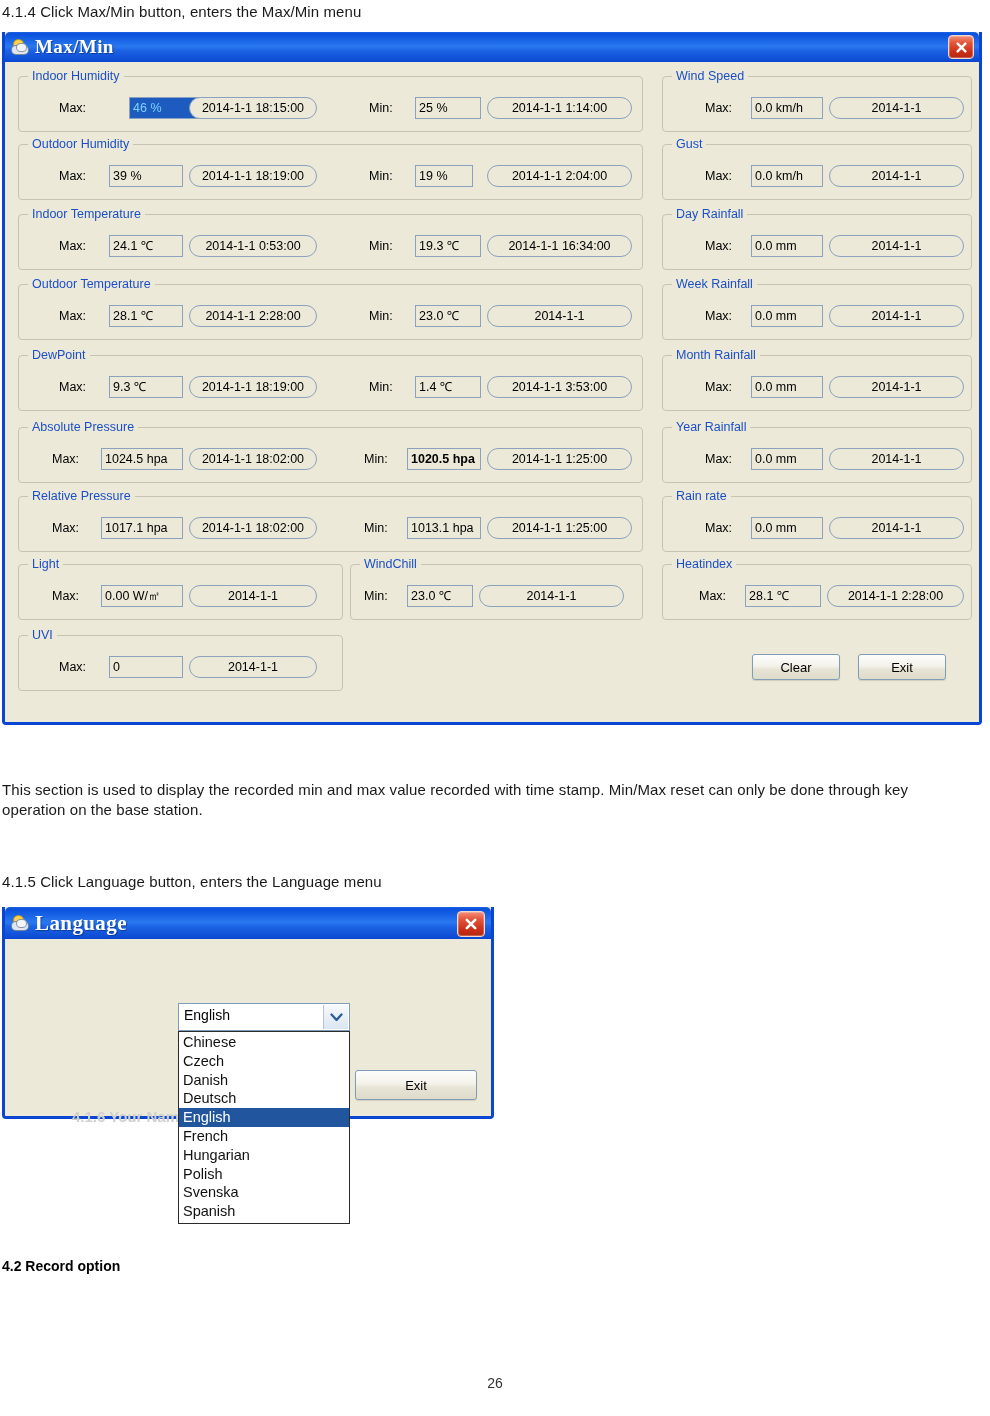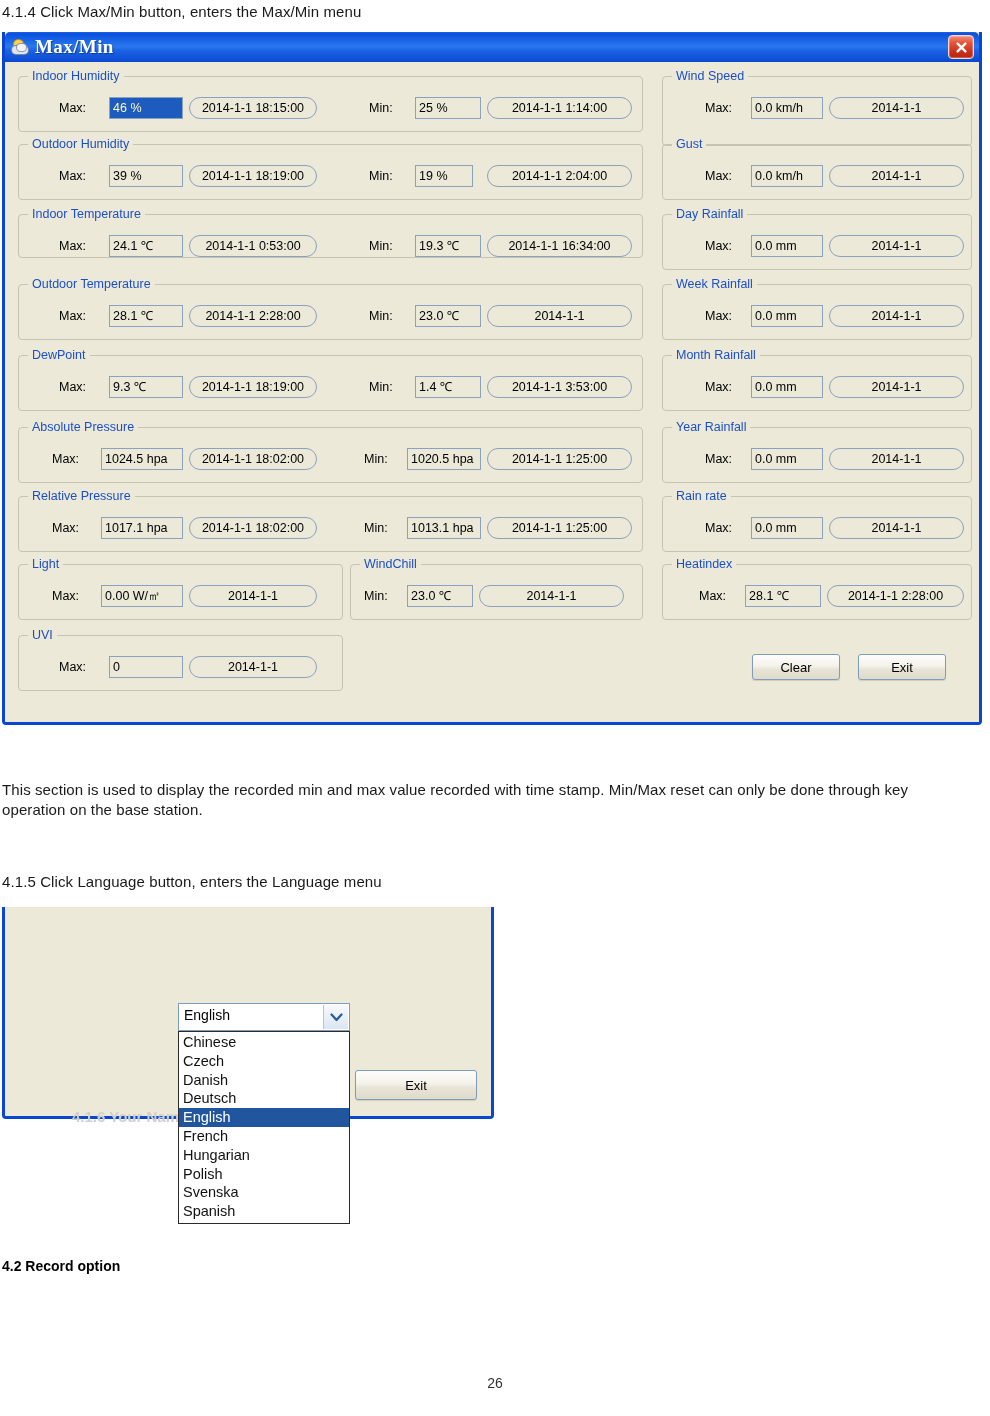--- a/index.html
+++ b/index.html
@@ -108,21 +108,21 @@
     background:#ECE9D8;
     font-size:12.5px;
     line-height:20px;
     height:22px;
     color:#000;
     padding:0 3px;
     overflow:hidden;
     white-space:nowrap;
   }
   .fld.ctr{text-align:center;padding:0;border-radius:11px;}
-  .fld.sel{background:#1D5BBF;color:#fef9c3;}
+  .fld.sel{background:#1D5BBF;color:#7dd3fc;margin-left:20px;}
   .lbl{
     position:absolute;
     font-size:12.5px;
     line-height:22px;
     height:22px;
     color:#000;
     white-space:nowrap;
   }
   .btn{
     position:absolute;
@@ -246,21 +246,21 @@
     <div class="grp" style="left:13px;top:82px;width:625px;height:56px;">
       <legend>Outdoor Humidity</legend>
       <span class="lbl" style="left:40px;top:20px;">Max:</span>
       <span class="fld" style="left:90px;top:20px;width:74px;">39 %</span>
       <span class="fld ctr" style="left:170px;top:20px;width:128px;">2014-1-1 18:19:00</span>
       <span class="lbl" style="left:350px;top:20px;">Min:</span>
       <span class="fld" style="left:396px;top:20px;width:58px;">19 %</span>
       <span class="fld ctr" style="left:468px;top:20px;width:145px;">2014-1-1 2:04:00</span>
     </div>
 
-    <div class="grp" style="left:13px;top:152px;width:625px;height:44px;">
+    <div class="grp" style="left:13px;top:152px;width:625px;height:56px;">
       <legend>Indoor Temperature</legend>
       <span class="lbl" style="left:40px;top:20px;">Max:</span>
       <span class="fld" style="left:90px;top:20px;width:74px;">24.1 ℃</span>
       <span class="fld ctr" style="left:170px;top:20px;width:128px;">2014-1-1 0:53:00</span>
       <span class="lbl" style="left:350px;top:20px;">Min:</span>
       <span class="fld" style="left:396px;top:20px;width:66px;">19.3 ℃</span>
       <span class="fld ctr" style="left:468px;top:20px;width:145px;">2014-1-1 16:34:00</span>
     </div>
 
     <div class="grp" style="left:13px;top:222px;width:625px;height:56px;">
@@ -282,21 +282,21 @@
       <span class="fld" style="left:396px;top:20px;width:66px;">1.4 ℃</span>
       <span class="fld ctr" style="left:468px;top:20px;width:145px;">2014-1-1 3:53:00</span>
     </div>
 
     <div class="grp" style="left:13px;top:365px;width:625px;height:56px;">
       <legend>Absolute Pressure</legend>
       <span class="lbl" style="left:33px;top:20px;">Max:</span>
       <span class="fld" style="left:82px;top:20px;width:82px;">1024.5 hpa</span>
       <span class="fld ctr" style="left:170px;top:20px;width:128px;">2014-1-1 18:02:00</span>
       <span class="lbl" style="left:345px;top:20px;">Min:</span>
-      <span class="fld" style="left:388px;top:20px;width:74px;">1020.5 hpa</span>
+      <span class="fld" style="left:388px;top:20px;width:74px;font-weight:bold;">1020.5 hpa</span>
       <span class="fld ctr" style="left:468px;top:20px;width:145px;">2014-1-1 1:25:00</span>
     </div>
 
     <div class="grp" style="left:13px;top:434px;width:625px;height:56px;">
       <legend>Relative Pressure</legend>
       <span class="lbl" style="left:33px;top:20px;">Max:</span>
       <span class="fld" style="left:82px;top:20px;width:82px;">1017.1 hpa</span>
       <span class="fld ctr" style="left:170px;top:20px;width:128px;">2014-1-1 18:02:00</span>
       <span class="lbl" style="left:345px;top:20px;">Min:</span>
       <span class="fld" style="left:388px;top:20px;width:74px;">1013.1 hpa</span>
@@ -317,21 +317,21 @@
       <span class="fld ctr" style="left:128px;top:20px;width:145px;">2014-1-1</span>
     </div>
 
     <div class="grp" style="left:13px;top:573px;width:325px;height:56px;">
       <legend>UVI</legend>
       <span class="lbl" style="left:40px;top:20px;">Max:</span>
       <span class="fld" style="left:90px;top:20px;width:74px;">0</span>
       <span class="fld ctr" style="left:170px;top:20px;width:128px;">2014-1-1</span>
     </div>
 
-    <div class="grp" style="left:657px;top:14px;width:310px;height:70px;">
+    <div class="grp" style="left:657px;top:14px;width:310px;height:56px;">
       <legend>Wind Speed</legend>
       <span class="lbl" style="left:42px;top:20px;">Max:</span>
       <span class="fld" style="left:88px;top:20px;width:72px;">0.0 km/h</span>
       <span class="fld ctr" style="left:166px;top:20px;width:135px;">2014-1-1</span>
     </div>
 
     <div class="grp" style="left:657px;top:82px;width:310px;height:56px;">
       <legend>Gust</legend>
       <span class="lbl" style="left:42px;top:20px;">Max:</span>
       <span class="fld" style="left:88px;top:20px;width:72px;">0.0 km/h</span>
@@ -386,20 +386,33 @@
   </div>
 </div>
 
 <div id="para1" class="doc-line">This section is used to display the recorded min and max value recorded with time stamp. Min/Max reset can only be done through key operation on the base station.</div>
 
 <div id="h415" class="doc-line">4.1.5 Click Language button, enters the Language menu</div>
 
 <div class="ghost" style="left:72px;top:1108px;">4.1.6 Your Name</div>
 
 <div id="lang-window">
+  <div class="titlebar">
+    <span class="titlebar-icon">
+      <span class="sun"></span>
+        <span class="cloud"></span>
+        <span class="cloud2"></span>
+    </span>
+    <span class="title-text">Language</span>
+    <span class="close-btn">
+      <svg width="14" height="14" viewBox="0 0 13 13">
+        <path d="M2.6 2.6 L10.4 10.4 M10.4 2.6 L2.6 10.4" stroke="#ffffff" stroke-width="2.4" stroke-linecap="round"></path>
+      </svg>
+    </span>
+  </div>
 </div>
 
 <div id="lang-combo">
   <span class="val">English</span>
   <span class="arrowbox">
     <svg width="13" height="9" viewBox="0 0 13 9">
       <path d="M1.5 1.5 L6.5 7 L11.5 1.5" fill="none" stroke="#2b5d9e" stroke-width="2.3" stroke-linecap="round" stroke-linejoin="round"></path>
     </svg>
   </span>
 </div>

